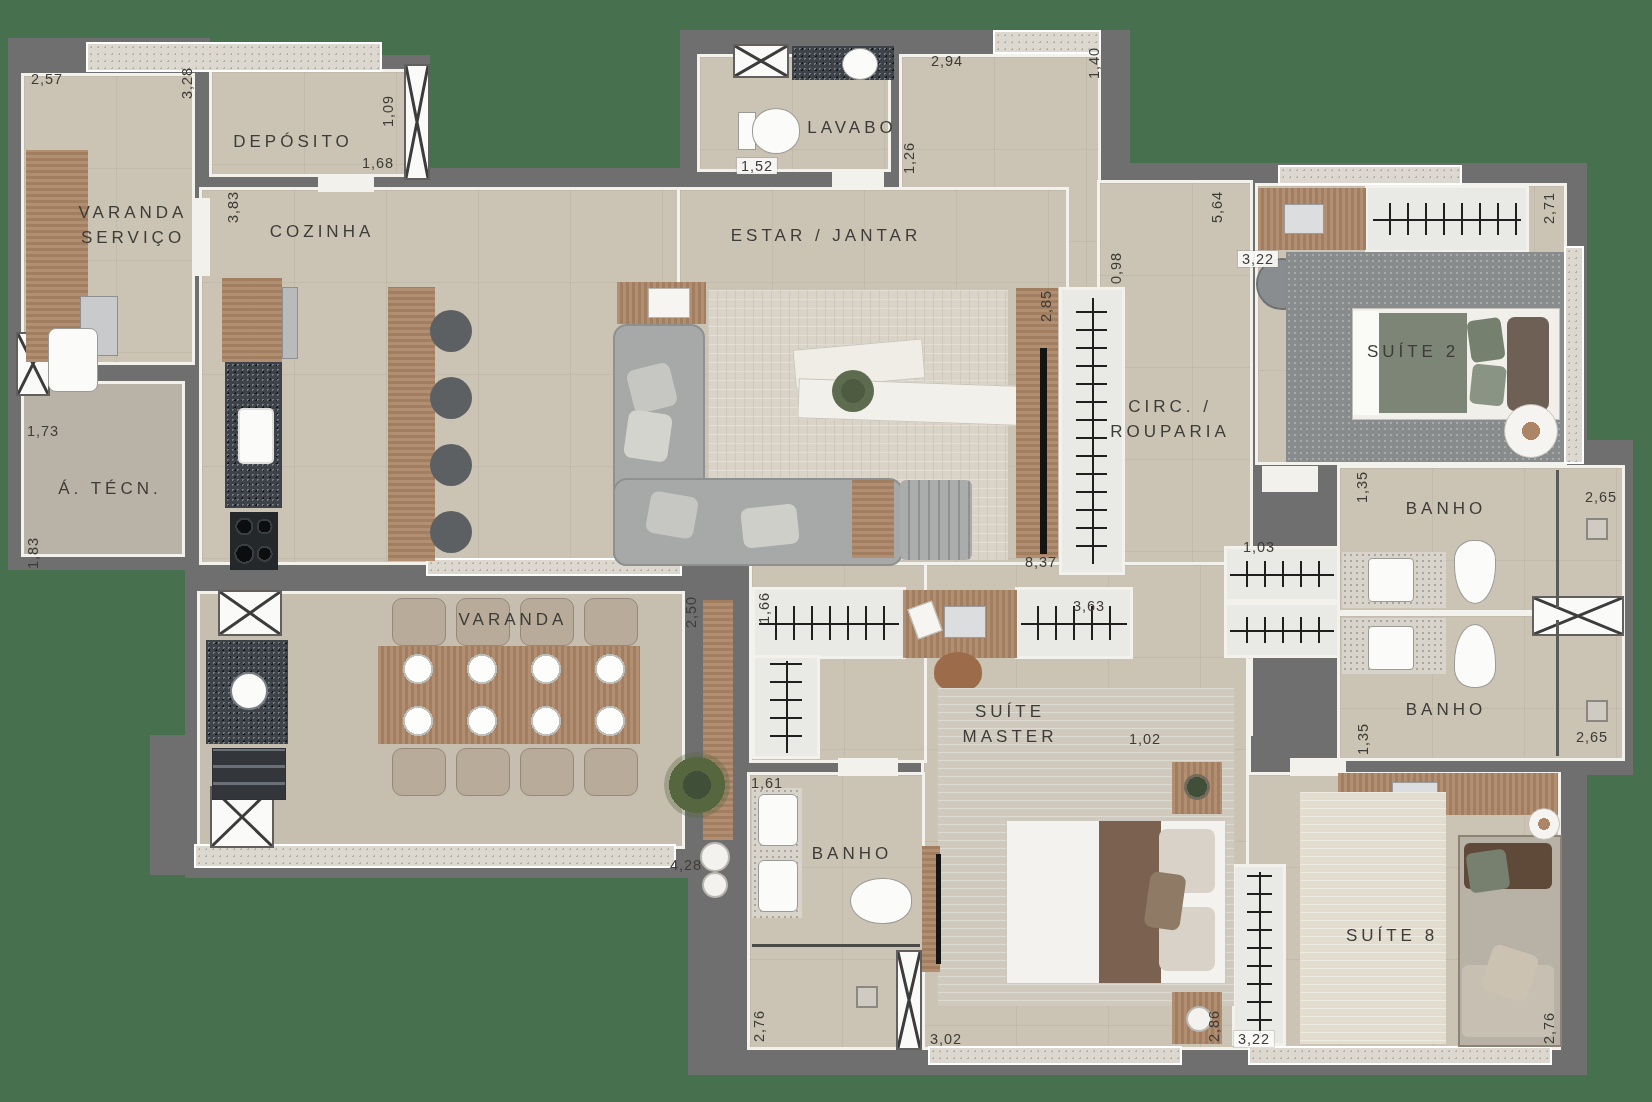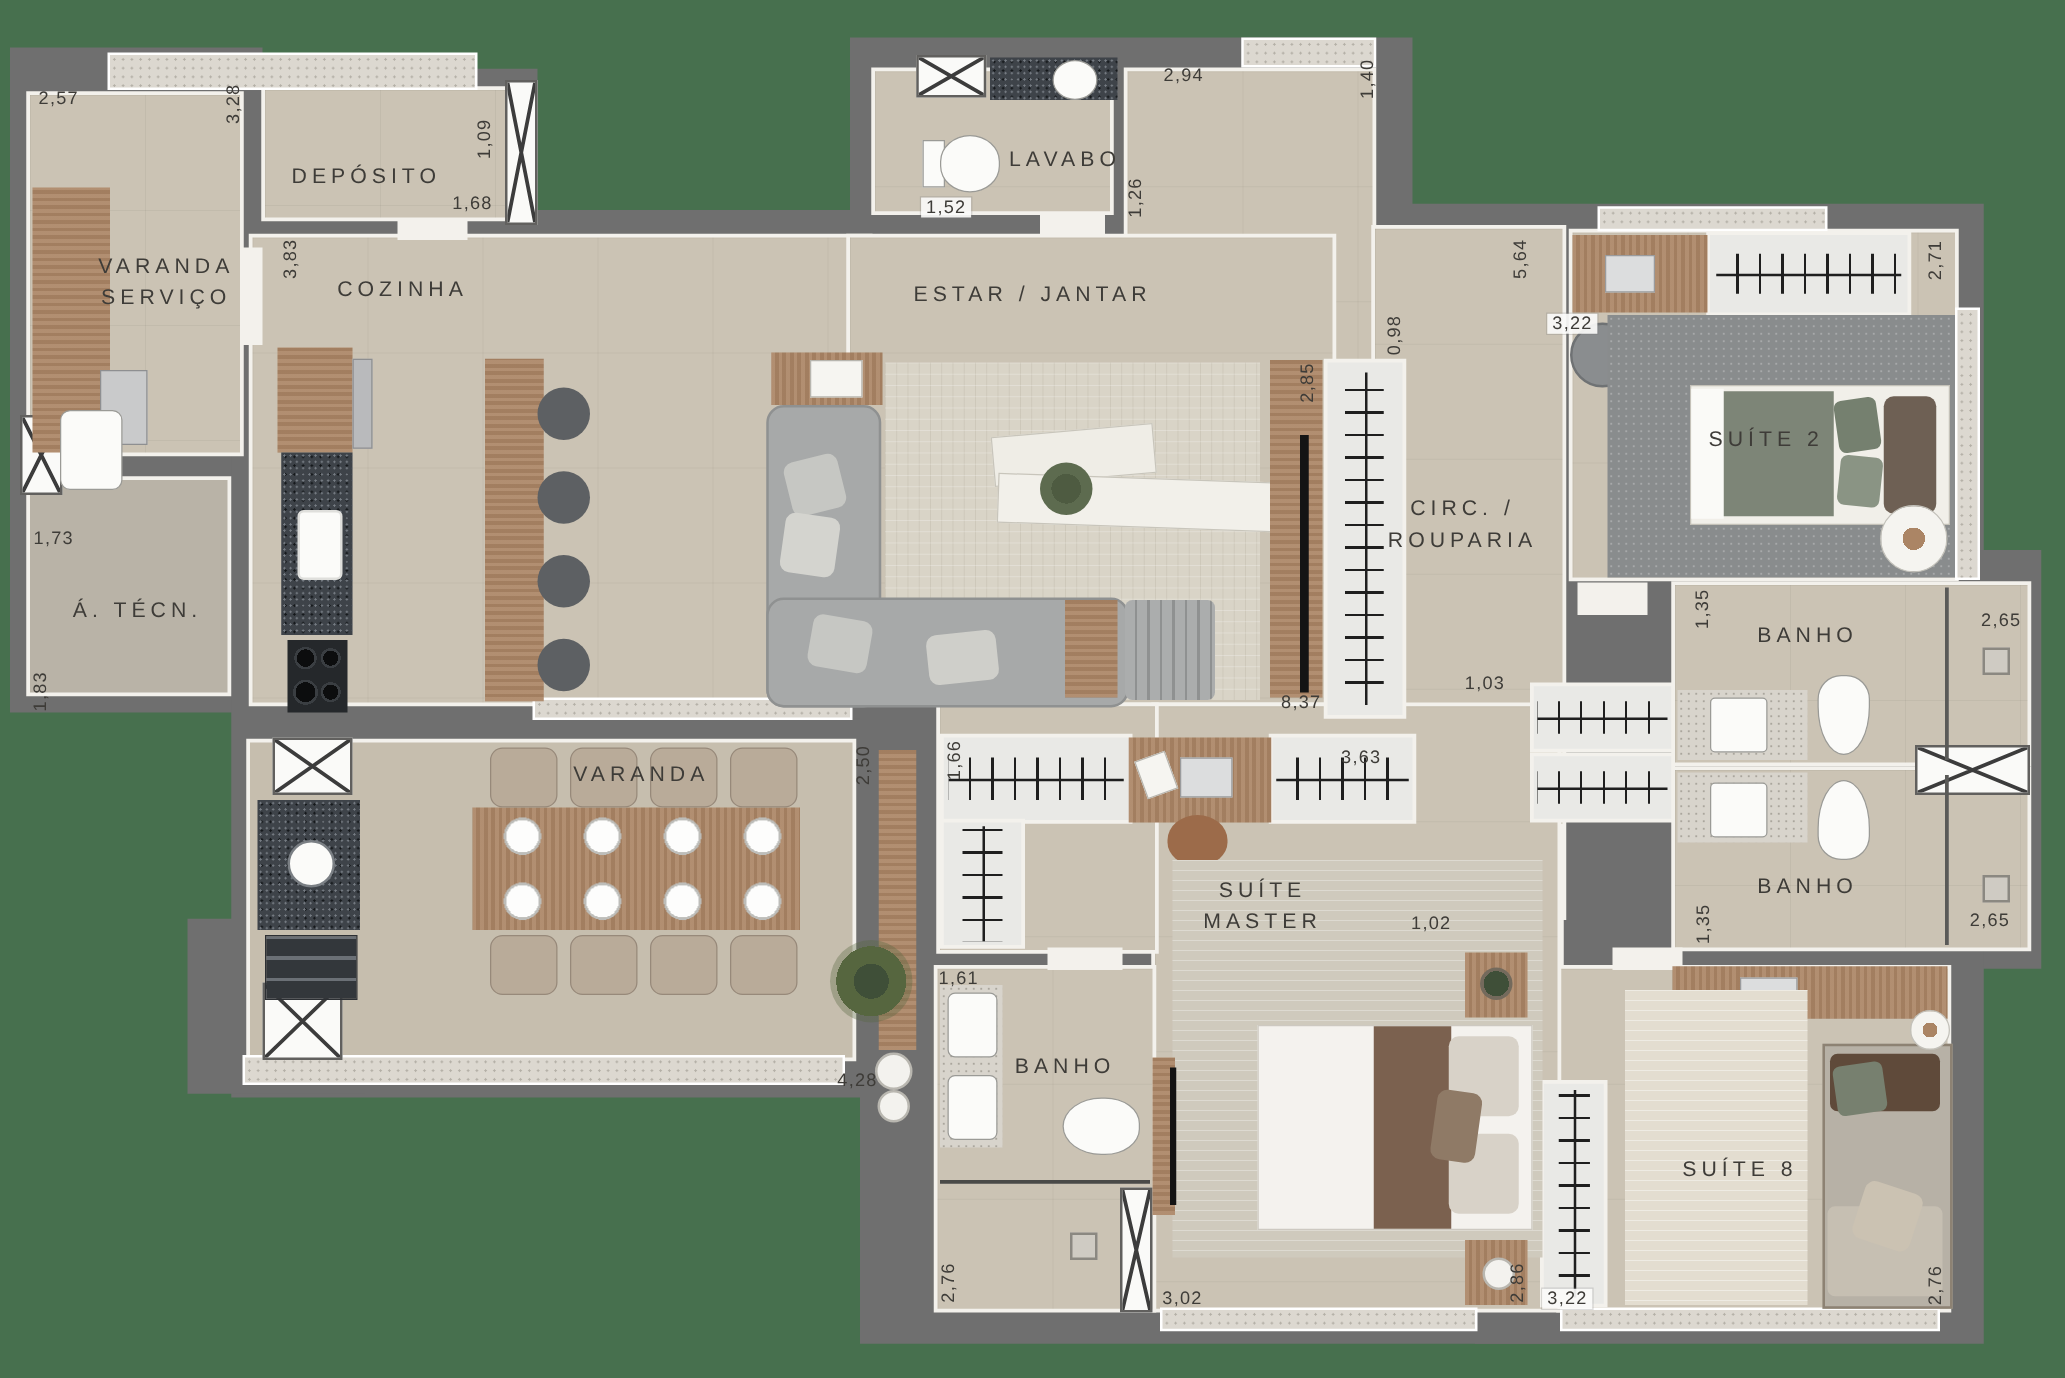--- a/index.html
+++ b/index.html
@@ -324,21 +324,21 @@
       <div class="dim-label" style="left: 947px; top: 61px;">2,94</div>
       <div class="dim-label v" style="left: 1094px; top: 63px;">1,40</div>
       <div class="dim-label v" style="left: 1217px; top: 207px;">5,64</div>
       <div class="dim-label v" style="left: 1549px; top: 208px;">2,71</div>
       <div class="dim-label boxed" style="left: 1258px; top: 259px;">3,22</div>
       <div class="dim-label v" style="left: 1116px; top: 268px;">0,98</div>
       <div class="dim-label v" style="left: 1046px; top: 306px;">2,85</div>
       <div class="dim-label" style="left: 43px; top: 431px;">1,73</div>
       <div class="dim-label v" style="left: 33px; top: 553px;">1,83</div>
       <div class="dim-label" style="left: 1041px; top: 562px;">8,37</div>
-      <div class="dim-label" style="left: 1188px; top: 547px;">1,03</div>
+      <div class="dim-label" style="left: 1259px; top: 547px;">1,03</div>
       <div class="dim-label v" style="left: 1362px; top: 487px;">1,35</div>
       <div class="dim-label" style="left: 1601px; top: 497px;">2,65</div>
       <div class="dim-label v" style="left: 1363px; top: 739px;">1,35</div>
       <div class="dim-label" style="left: 1592px; top: 737px;">2,65</div>
       <div class="dim-label v" style="left: 691px; top: 612px;">2,50</div>
       <div class="dim-label v" style="left: 764px; top: 608px;">1,66</div>
       <div class="dim-label" style="left: 1089px; top: 606px;">3,63</div>
       <div class="dim-label" style="left: 1145px; top: 739px;">1,02</div>
       <div class="dim-label" style="left: 686px; top: 865px;">4,28</div>
       <div class="dim-label" style="left: 767px; top: 783px;">1,61</div>

